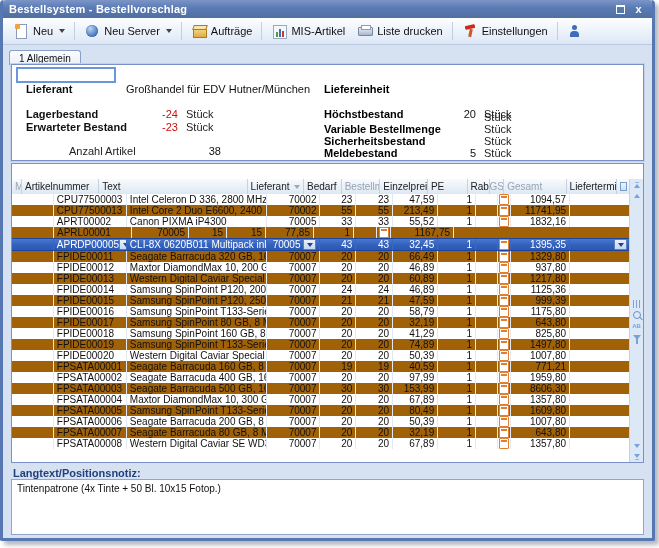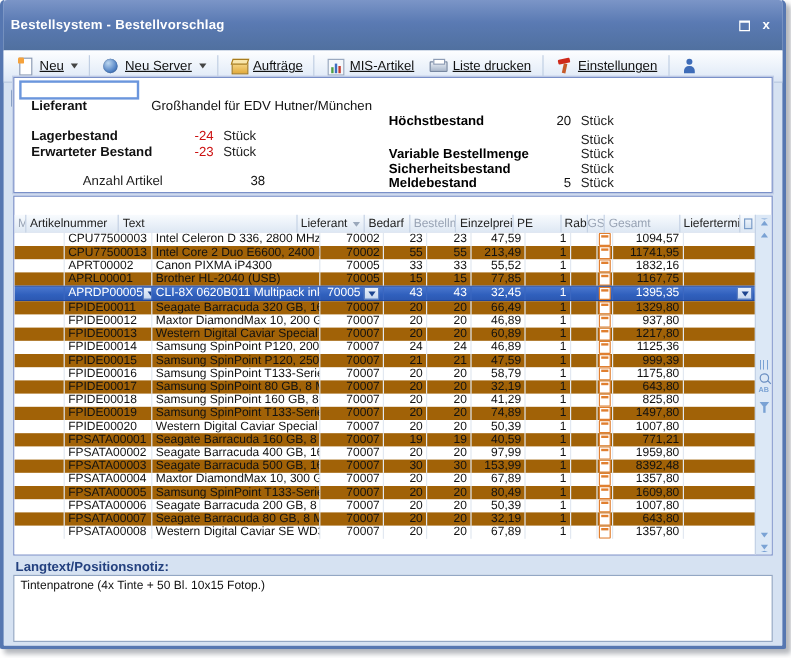--- a/index.html
+++ b/index.html
@@ -1,25 +1,25 @@
 <!DOCTYPE html>
 <html><head>
 <meta charset="utf-8">
 <style>
   html,body{margin:0;padding:0;}
   body{width:659px;height:548px;background:#fff;font-family:"Liberation Sans",sans-serif;overflow:hidden;position:relative;}
   .window{position:absolute;left:0;top:0;width:649px;height:538px;background:#d6e2f2;border:3px solid #5677b1;border-top:none;border-radius:4px 4px 2px 2px;box-shadow:4px 4px 4px rgba(120,125,135,.55);}
   
-  .titlebar{height:18px;background:linear-gradient(#7b95c7 0%,#5a7ab3 45%,#50709f 100%);display:flex;align-items:center;padding:12px 6px;border-radius:3px 3px 0 0;}
+  .titlebar{height:18px;background:linear-gradient(#7b95c7 0%,#5a7ab3 45%,#50709f 100%);display:flex;align-items:center;padding:0 6px;border-radius:3px 3px 0 0;}
   .title{color:#fff;font-size:11px;font-weight:bold;flex:1;white-space:nowrap;letter-spacing:.2px;}
   .winbtn{width:15px;height:13px;display:flex;align-items:center;justify-content:center;color:#fff;font-size:11px;font-weight:bold;margin-left:3px;cursor:default;}
   .restore-glyph{width:7px;height:6px;border:1px solid #fff;border-top:2px solid #fff;display:inline-block;}
   
   .toolbar{height:26px;background:linear-gradient(#fdfeff,#e3ecf8 80%,#dbe5f4);border-bottom:1px solid #bac9e0;display:flex;align-items:center;padding:0 4px;}
-  .tbtn{display:flex;align-items:center;gap:4px;padding:2px 5px;font-size:11px;color:#111;border:1px solid transparent;border-radius:2px;white-space:nowrap;text-decoration:underline;}
+  .tbtn{display:flex;align-items:center;gap:4px;padding:2px 5px;font-size:11px;color:#111;border:1px solid transparent;border-radius:2px;white-space:nowrap;}
   .tsep{width:1px;height:18px;background:#c1cfe3;margin:0 3px;}
   .dd-arrow{width:0;height:0;border-left:3px solid transparent;border-right:3px solid transparent;border-top:4px solid #444;display:inline-block;margin-left:2px;}
   .ico{width:16px;height:16px;position:relative;display:inline-block;flex:0 0 16px;}
   .pageico{position:absolute;left:3px;top:1px;width:9px;height:13px;background:#fff;border:1px solid #8d9cb5;}
   .pageico:before{content:"";position:absolute;left:-2px;top:-1px;width:5px;height:5px;background:#f5a23c;border-radius:1px;}
   .globeico{position:absolute;left:2px;top:2px;width:12px;height:12px;border-radius:50%;background:radial-gradient(circle at 35% 30%,#bcd6ef,#5585c6 60%,#2d5a9c);box-shadow:inset 0 0 1px #1d3f74;}
   .boxico{position:absolute;left:2px;top:5px;width:12px;height:8px;background:linear-gradient(#f6d786,#e2ab3e);border:1px solid #a87c1f;}
   .boxico:before{content:"";position:absolute;left:-1px;top:-4px;width:12px;height:3px;background:#f9e6ac;border:1px solid #a87c1f;transform:skewX(-18deg);}
   .chartico{position:absolute;left:2px;top:2px;width:12px;height:12px;background:#f4f7fb;border:1px solid #9aa9c0;}
   .chartico i{position:absolute;bottom:1px;width:2px;}
@@ -172,21 +172,26 @@
     <div class="tab">1 Allgemein</div>
   </div>
 
   <div class="form-panel">
     <input class="mini-input" value="" style="">
     <div class="frow" style="left:14px;top:18px;"><span class="flabel">Lieferant</span><span class="fvalue">Großhandel für EDV Hutner/München</span></div>
     <div class="frow" style="left:14px;top:43px;"><span class="flabel">Lagerbestand</span><span class="fnum neg">-24</span><span class="funit">Stück</span></div>
     <div class="frow" style="left:14px;top:56px;"><span class="flabel">Erwarteter Bestand</span><span class="fnum neg">-23</span><span class="funit">Stück</span></div>
     <div class="frow" style="left:14px;top:80px;margin-left:43px;"><span class="flabel plain">Anzahl Artikel</span><span class="fnum">38</span></div>
 
-    <div class="frow" style="left:0;top:30px;width:100%;">
+    <div class="frow" style="left:0;top:18px;width:100%;">
+        <span class="rlabel">Liefereinheit</span>
+        <span class="rnum"></span>
+        <span class="runit"></span>
+      </div>
+    <div class="frow" style="left:0;top:43px;width:100%;">
         <span class="rlabel">Höchstbestand</span>
         <span class="rnum">20</span>
         <span class="runit">Stück</span>
       </div>
     <div class="frow" style="left:0;top:46px;width:100%;">
         <span class="rnum"></span>
         <span class="runit">Stück</span>
       </div>
     <div class="frow" style="left:0;top:58px;width:100%;">
         <span class="rlabel">Variable Bestellmenge</span>
@@ -293,21 +298,20 @@
     <div class="td c-ges num">1832,16</div>
     <div class="td c-term">
               <span></span>
             </div>
   </div>
           <div class="tr alt">
     <div class="td c-m"></div>
     <div class="td c-art">
               <span>APRL00001</span>
             </div>
-    <div class="td c-text">Brother HL-2040 (USB)</div>
     <div class="td c-lief num">
               <span>70005</span>
             </div>
     <div class="td c-bed num">15</div>
     <div class="td c-best num">15</div>
     <div class="td c-einz num">77,85</div>
     <div class="td c-pe num">1</div>
     <div class="td c-rab num"></div>
     <div class="td c-gs">
               <span class="gs-box"></span>
@@ -622,21 +626,21 @@
               <span>70007</span>
             </div>
     <div class="td c-bed num">30</div>
     <div class="td c-best num">30</div>
     <div class="td c-einz num">153,99</div>
     <div class="td c-pe num">1</div>
     <div class="td c-rab num"></div>
     <div class="td c-gs">
               <span class="gs-box"></span>
             </div>
-    <div class="td c-ges num">8392,48</div>
+    <div class="td c-ges num">8606,30</div>
     <div class="td c-term">
               <span></span>
             </div>
   </div>
           <div class="tr plain">
     <div class="td c-m"></div>
     <div class="td c-art">
               <span>FPSATA00004</span>
             </div>
     <div class="td c-text">Maxtor DiamondMax 10, 300 GB, 16 MB, 7200</div>

